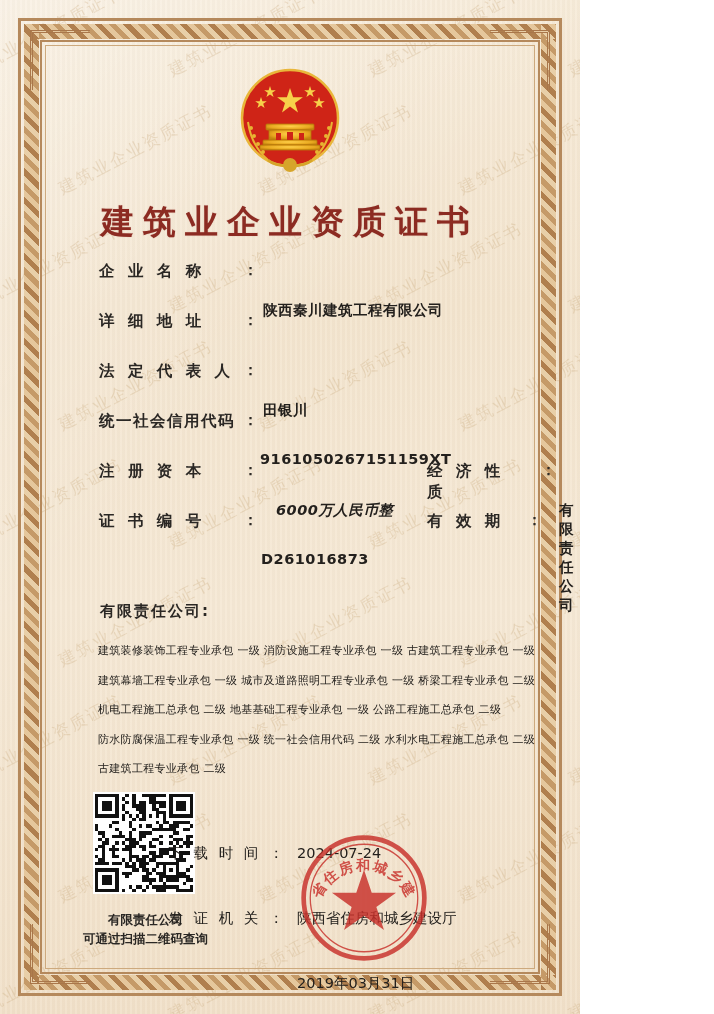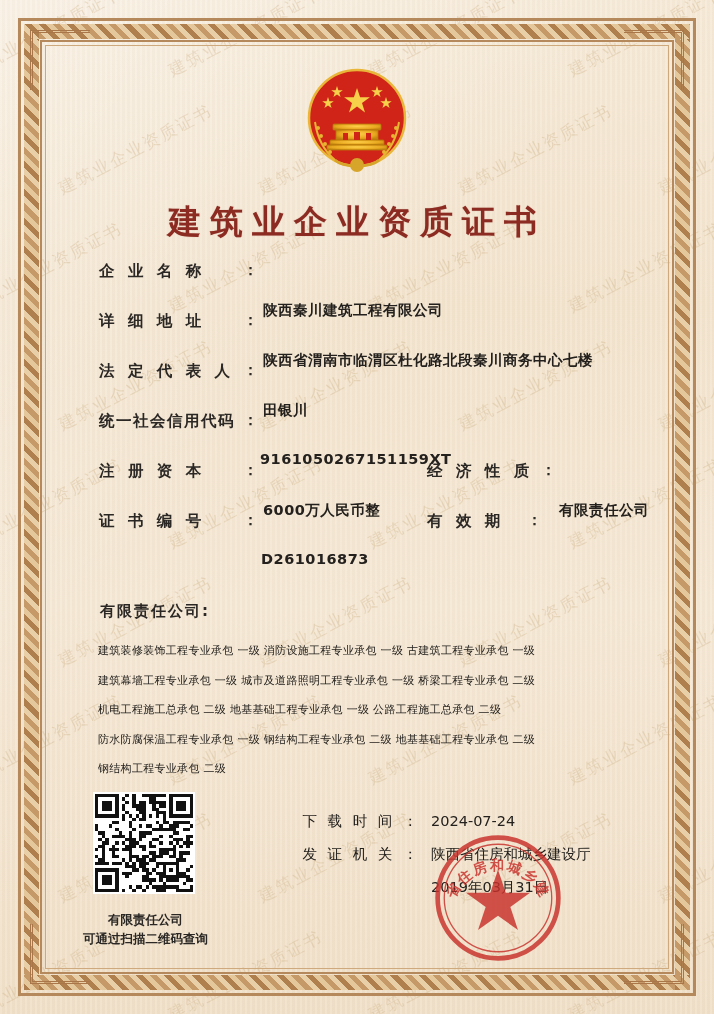--- a/index.html
+++ b/index.html
@@ -5,21 +5,21 @@
   html, body {
     margin: 0;
     padding: 0;
     background: #ffffff;
   }
   body {
     font-family: "Liberation Sans", sans-serif;
   }
   #cert {
     position: relative;
-    width: 714px;
+    width: 580px;
     height: 1014px;
     overflow: hidden;
     background:
       linear-gradient(135deg, rgba(255,255,255,0.35) 0%, rgba(255,255,255,0) 40%),
       linear-gradient(180deg, #f6ead7 0%, #f3e4cd 30%, #f5e8d4 60%, #f1e0c8 100%);
   }
   
   .watermark-layer {
     position: absolute;
     inset: 0;
@@ -122,21 +122,20 @@
     height: 50px;
     font-family: "DejaVu Sans", sans-serif;
     color: #2e2a26;
   }
   .lbl {
     position: absolute;
     font-size: 15.5px;
     font-weight: bold;
     letter-spacing: 4px;
     color: #2a2724;
-    text-align: right;
   }
   .lbl.tight { letter-spacing: 0.5px; }
   .colon {
     position: absolute;
     font-size: 15px;
     font-weight: bold;
   }
   .val {
     position: absolute;
     font-size: 14.5px;
@@ -203,20 +202,21 @@
     top: 760px;
     width: 400px;
     font-family: "DejaVu Sans", sans-serif;
     font-size: 14.5px;
     color: #23201d;
   }
   .finfo-row {
     position: relative;
     height: 33px;
     text-align: right;
+    margin-top: 32px;
   }
   .finfo-lbl {
     display: inline-block;
     letter-spacing: 3px;
     font-weight: normal;
   }
   .finfo-val {
     display: inline-block;
     min-width: 210px;
     text-align: left;
@@ -360,61 +360,60 @@
 
       <div class="row">
         <span class="lbl" style="left:44px; top:4px;">企 业 名 称</span>
         <span class="colon" style="left:188px; top:4px;">：</span>
         <span class="val bold" style="left:208px; top:5px;">陕西秦川建筑工程有限公司</span>
       </div>
 
       <div class="row">
         <span class="lbl" style="left:44px; top:4px;">详 细 地 址</span>
         <span class="colon" style="left:188px; top:4px;">：</span>
-        <span class="val bold" style="left:208px; top:5px;">陕西省渭南市临渭区杜化路北段秦川商务中心七楼</span>
       </div>
 
       <div class="row">
         <span class="lbl" style="left:44px; top:4px;">法 定 代 表 人</span>
         <span class="colon" style="left:188px; top:4px;">：</span>
         <span class="val bold" style="left:208px; top:5px;">田银川</span>
       </div>
 
       <div class="row">
         <span class="lbl tight" style="left:44px; top:4px; letter-spacing:1.5px;">统一社会信用代码</span>
         <span class="colon" style="left:188px; top:4px;">：</span>
         <span class="val bold" style="left:205px; top:5px;">9161050267151159XT</span>
       </div>
 
       <div class="row">
         <span class="lbl" style="left:44px; top:4px;">注 册 资 本</span>
         <span class="colon" style="left:188px; top:4px;">：</span>
-        <span class="val bold" style="left:208px; top:5px;">6000万人民币整</span>
+        <span class="val bold" style="left:221px; top:5px;font-style:italic;">6000万人民币整</span>
         <span class="lbl" style="left:372px; top:4px;">经 济 性 质</span>
         <span class="colon" style="left:486px; top:4px;">：</span>
         <span class="val bold" style="left:504px; top:5px;text-align:right;">有限责任公司</span>
       </div>
 
       <div class="row">
         <span class="lbl" style="left:44px; top:4px;">证 书 编 号</span>
         <span class="colon" style="left:188px; top:4px;">：</span>
         <span class="val bold" style="left:206px; top:5px;">D261016873</span>
         <span class="lbl" style="left:372px; top:4px;">有 效 期</span>
         <span class="colon" style="left:472px; top:4px;">：</span>
       </div>
 
     </div>
 
     <div class="qual-title">有限责任公司:</div>
     <div class="qual-body">
       <div>建筑装修装饰工程专业承包 一级  消防设施工程专业承包 一级  古建筑工程专业承包 一级</div>
       <div>建筑幕墙工程专业承包 一级  城市及道路照明工程专业承包 一级  桥梁工程专业承包 二级</div>
       <div>机电工程施工总承包 二级  地基基础工程专业承包 一级  公路工程施工总承包 二级</div>
-      <div>防水防腐保温工程专业承包 一级  钢结构工程专业承包 二级  地基基础工程专业承包 二级</div>
-      <div>钢结构工程专业承包 二级</div>
+      <div>防水防腐保温工程专业承包 一级  统一社会信用代码 二级  水利水电工程施工总承包 二级</div>
+      <div>古建筑工程专业承包 二级</div>
     </div>
 
     <div class="qr">
       <svg id="qrsvg" width="98" height="98" viewBox="0 0 29 29" shape-rendering="crispEdges">
           <rect width="29" height="29" fill="#ffffff"></rect>
           <rect x="0" y="0" width="1" height="1" fill="#111111"></rect>
           <rect x="1" y="0" width="1" height="1" fill="#111111"></rect>
           <rect x="2" y="0" width="1" height="1" fill="#111111"></rect>
           <rect x="3" y="0" width="1" height="1" fill="#111111"></rect>
           <rect x="4" y="0" width="1" height="1" fill="#111111"></rect>

